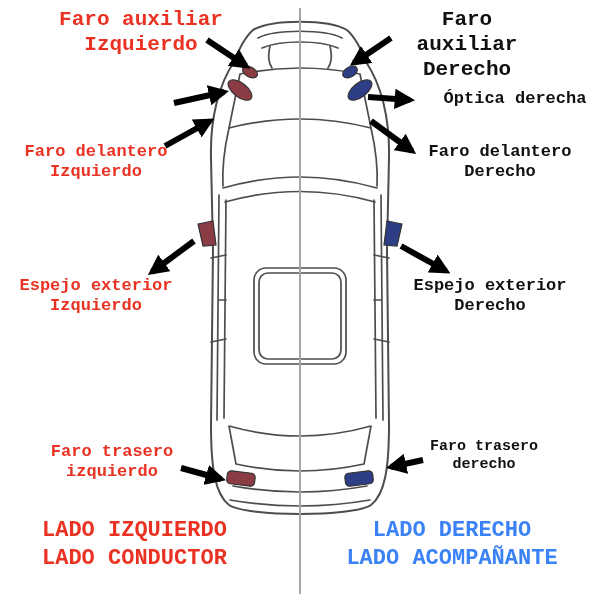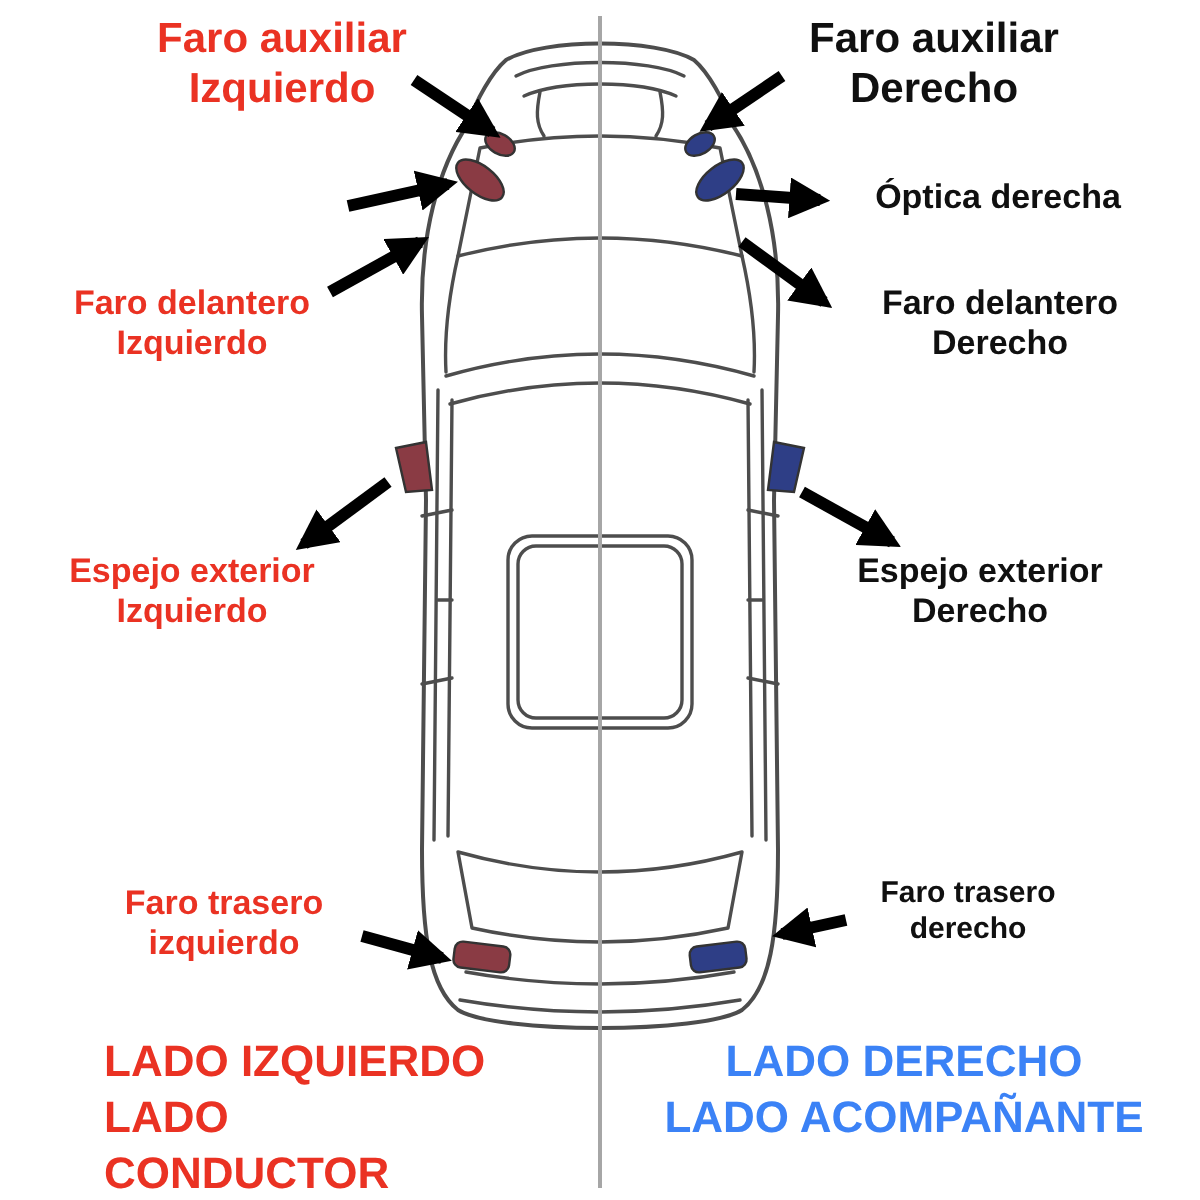--- a/index.html
+++ b/index.html
@@ -1,35 +1,35 @@
 <!DOCTYPE html>
 <html><head>
 <meta charset="utf-8">
 <style>
   html,body{margin:0;padding:0;background:#fff;}
   .stage{
     position:relative;width:600px;height:600px;background:#ffffff;overflow:hidden;
-    font-family:Liberation Sans, sans-serif;
+    font-family:Liberation Mono, monospace;
   }
   .art{position:absolute;left:0;top:0;width:600px;height:600px;}
   .label{
     position:absolute;white-space:pre-line;font-weight:bold;line-height:1.18;
     text-align:center;
   }
   .red{color:#ea3223;}
   .blk{color:#101010;}
   .gry{color:#3b82f6;}
   .l-aux{left:52px;top:8px;width:178px;font-size:21px;}
   .l-optica{left:18px;top:88px;width:152px;font-size:15px;}
   .l-delantero{left:20px;top:142px;width:152px;font-size:17px;}
   .l-espejo{left:14px;top:276px;width:164px;font-size:17px;}
   .l-trasero{left:38px;top:442px;width:148px;font-size:17px;}
-  .l-footer{left:42px;top:517px;width:210px;font-size:22px;text-align:left;line-height:1.28;margin-left:10px;}
+  .l-footer{left:42px;top:517px;width:210px;font-size:22px;text-align:left;line-height:1.28;}
   .r-aux{left:388px;top:8px;width:158px;font-size:21px;}
-  .r-optica{left:420px;top:89px;width:158px;font-size:17px;}
+  .r-optica{left:436px;top:89px;width:158px;font-size:17px;}
   .r-delantero{left:420px;top:142px;width:160px;font-size:17px;}
   .r-espejo{left:406px;top:276px;width:168px;font-size:17px;}
   .r-trasero{left:414px;top:438px;width:140px;font-size:15px;}
   .r-footer{left:316px;top:517px;width:272px;font-size:22px;line-height:1.28;}
   .body-line{fill:#ffffff;stroke:#4d4d4d;stroke-width:2;stroke-linejoin:round;}
   .inner-line{fill:none;stroke:#4d4d4d;stroke-width:1.7;stroke-linejoin:round;stroke-linecap:round;}
   .part{stroke:#333333;stroke-width:1.2;}
   .divider{stroke:#a6a6a6;stroke-width:2;}
   .arrow{stroke:#000000;stroke-width:6;fill:none;}
 </style>

